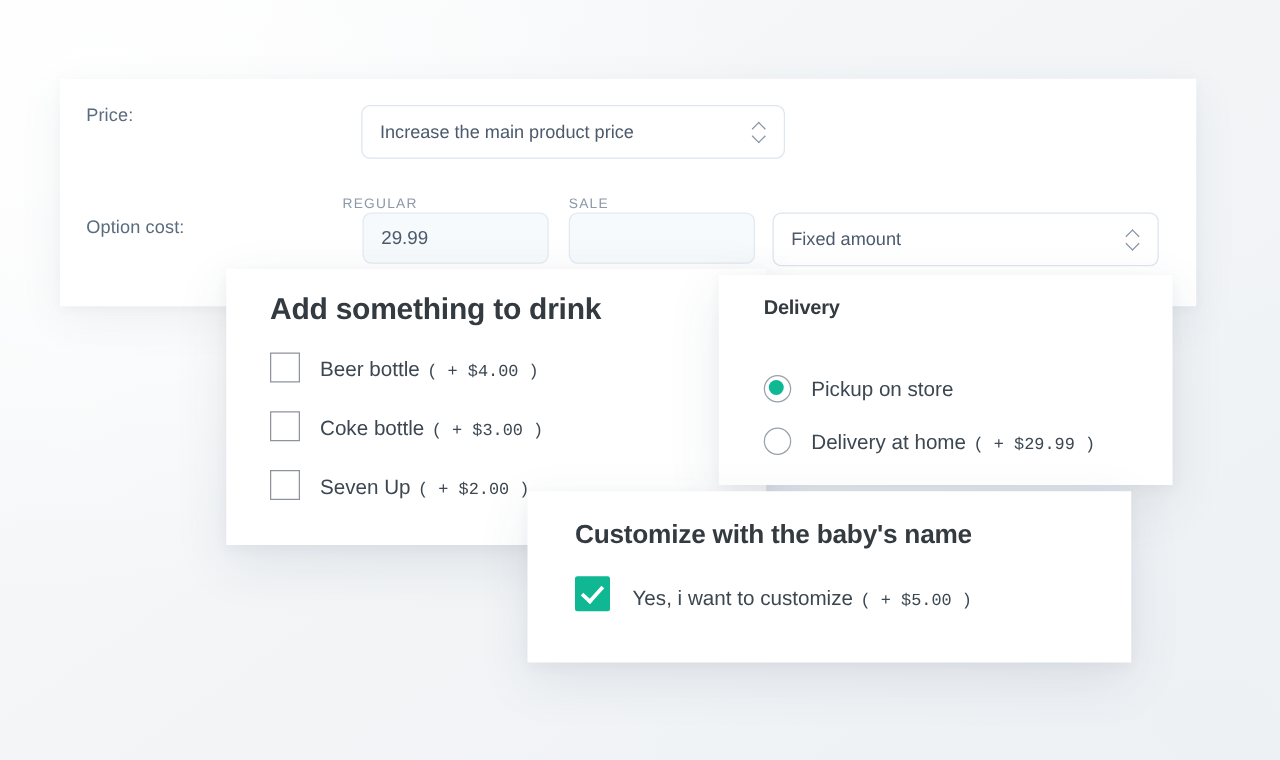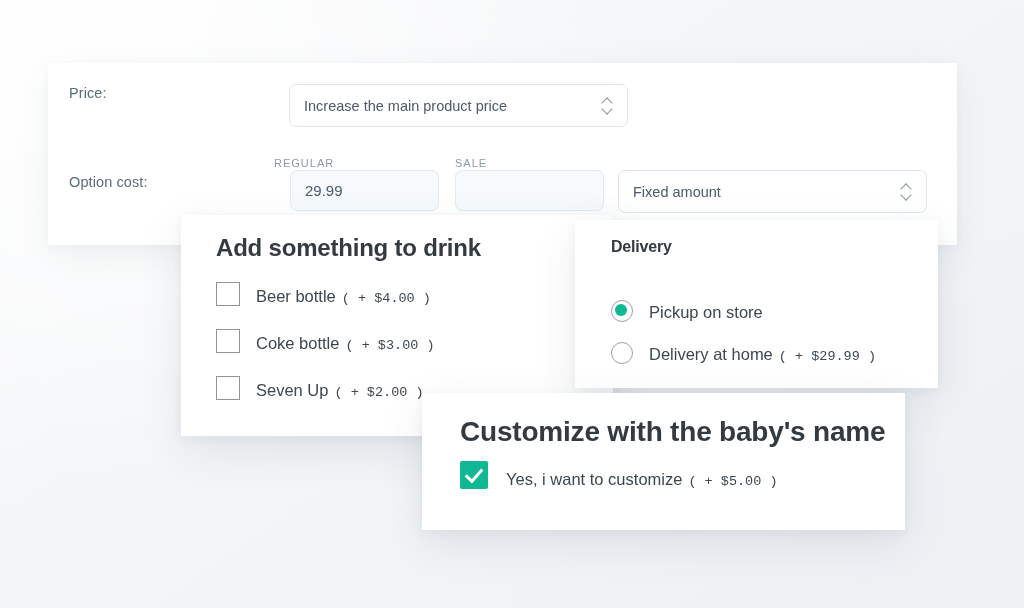--- a/index.html
+++ b/index.html
@@ -173,21 +173,21 @@
   .card-customize {
     left: 422px;
     top: 393px;
     width: 483px;
     height: 137px;
   }
   .card-customize .card-title {
     position: absolute;
     left: 38px;
     top: 23px;
-    font-size: 28px;
+    font-size: 21px;
   }
 
   .opt-list {
     position: absolute;
     left: 0;
     width: 100%;
   }
   .opt-row {
     display: flex;
     align-items: flex-end;

